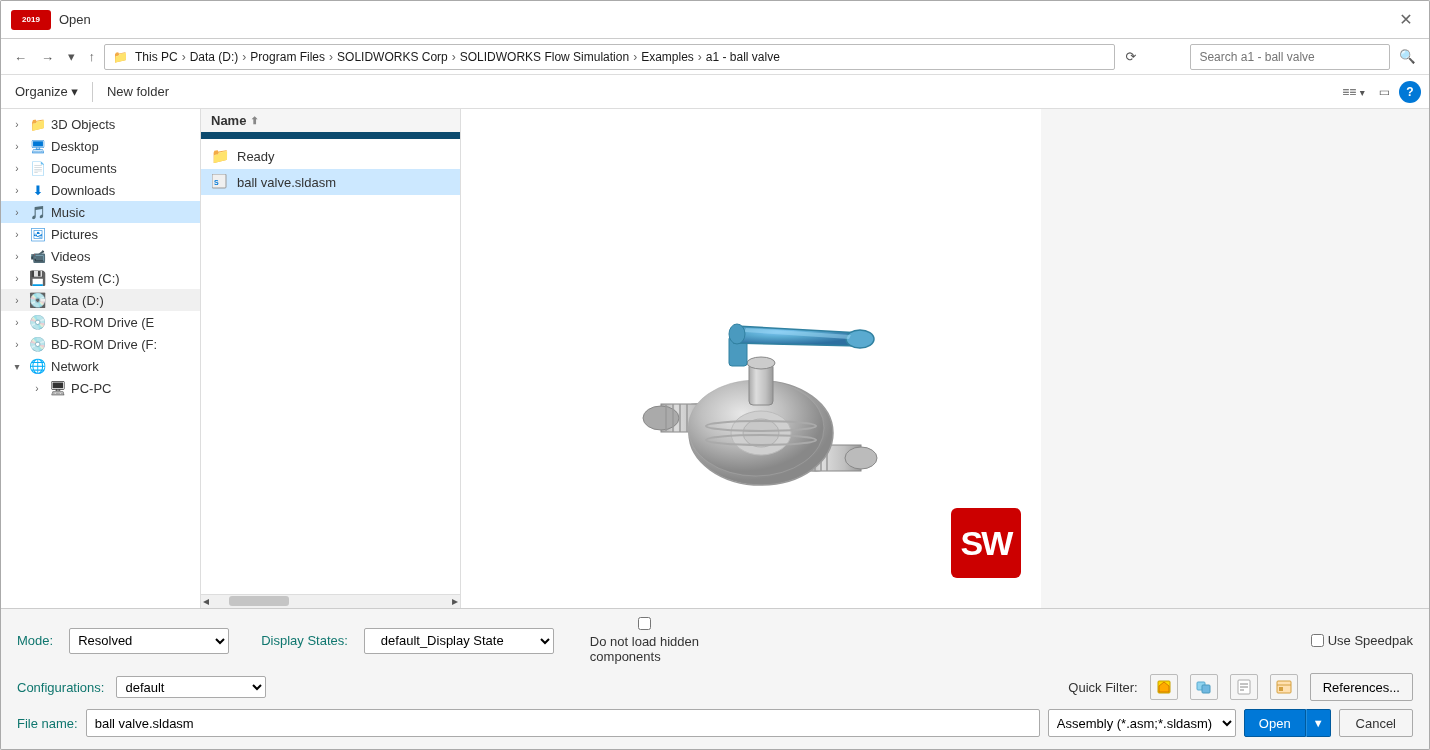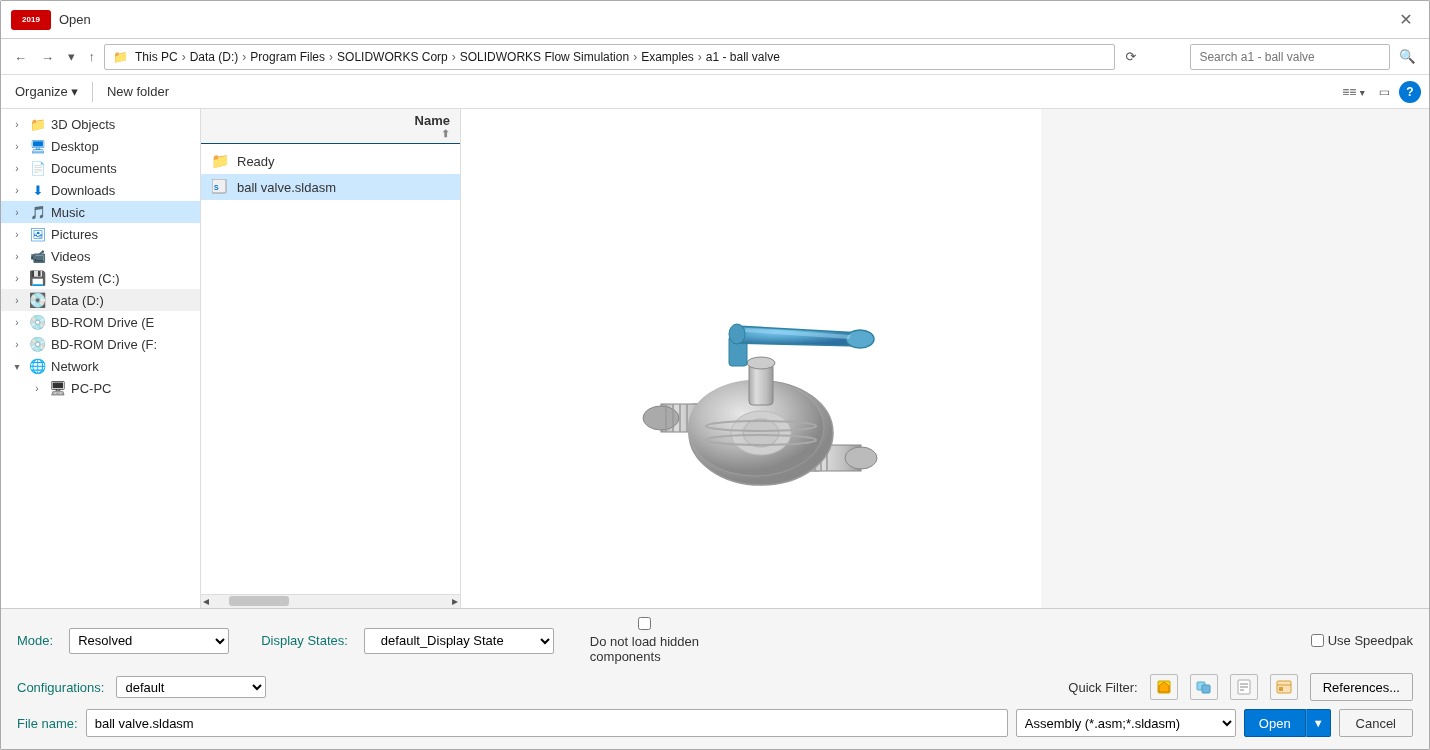--- a/index.html
+++ b/index.html
@@ -146,29 +146,28 @@
     .file-area {
       flex: 1;
       background: #fff;
       overflow: hidden;
       display: flex;
       flex-direction: column;
       border-right: 1px solid #ddd;
     }
     .file-header {
       display: flex;
-      align-items: flex-end;
+      align-items: center;
       padding: 4px 10px;
-      border-bottom: 1px solid #0c4a6e;
+      border-bottom: 7px solid #0c4a6e;
       background: #f5f5f5;
       font-size: 13px;
       font-weight: 600;
       color: #333;
       cursor: pointer;
-      flex-direction: column;
     }
     .file-list {
       flex: 1;
       overflow-y: auto;
       padding: 4px 0;
     }
     .file-item {
       display: flex;
       align-items: center;
       padding: 4px 10px;
@@ -218,21 +217,21 @@
     }
     .file-name-input {
       flex: 1;
       height: 28px;
       border: 1px solid #aaa;
       padding: 2px 8px;
       font-size: 13px;
       border-radius: 2px;
     }
     .file-type-select {
-      width: 220px;
+      width: 188px;
       height: 28px;
       border: 1px solid #aaa;
       padding: 2px 4px;
       font-size: 13px;
       border-radius: 2px;
       background: #fff;
       cursor: pointer;
     }
 
     .btn-secondary {
@@ -622,20 +621,26 @@
           <ellipse cx="156" cy="156" rx="8" ry="10" fill="#4a9abf" stroke="#3080a0" stroke-width="1"></ellipse>
 
           <ellipse cx="180" cy="255" rx="30" ry="22" fill="#d0d0d0" stroke="#bbb" stroke-width="1"></ellipse>
           <ellipse cx="180" cy="255" rx="18" ry="14" fill="#c8c8c8" stroke="#aaa" stroke-width="0.8"></ellipse>
 
           <ellipse cx="180" cy="248" rx="55" ry="5" fill="none" stroke="#aaa" stroke-width="2"></ellipse>
           <ellipse cx="180" cy="262" rx="55" ry="5" fill="none" stroke="#aaa" stroke-width="2"></ellipse>
         </svg>
       </div>
 
+      <div class="sw-logo">
+        <svg width="70" height="70" viewBox="0 0 70 70">
+          <rect width="70" height="70" rx="6" fill="#cc0000"></rect>
+          <text x="50%" y="54%" dominant-baseline="middle" text-anchor="middle" font-size="34" font-weight="900" fill="white" font-family="Arial Black, Arial" letter-spacing="-2">SW</text>
+        </svg>
+      </div>
     </div>
   </div>
 
   <div class="bottom-main">
 
     <div class="bottom-section-1">
       <span class="field-label">Mode:</span>
       <select style="height:26px; border:1px solid #aaa; border-radius:2px; font-size:13px; padding:0 4px; background:#fff; min-width:150px;">
         <option value="Resolved">Resolved</option>
         <option>Lightweight</option>

